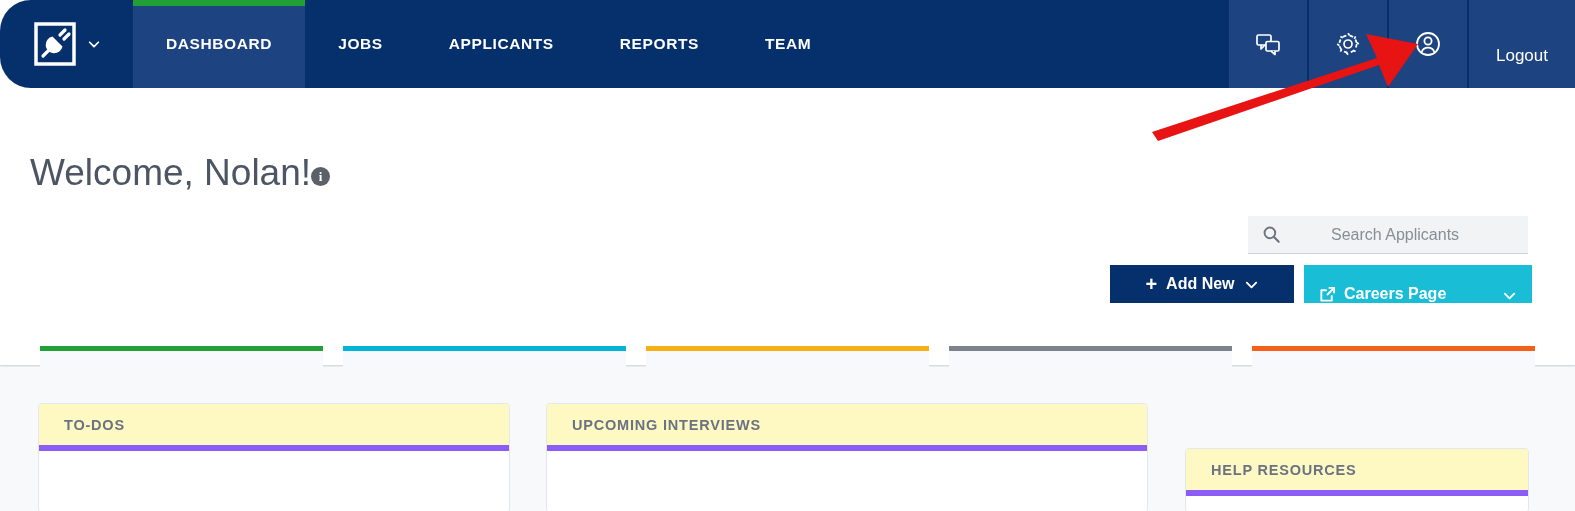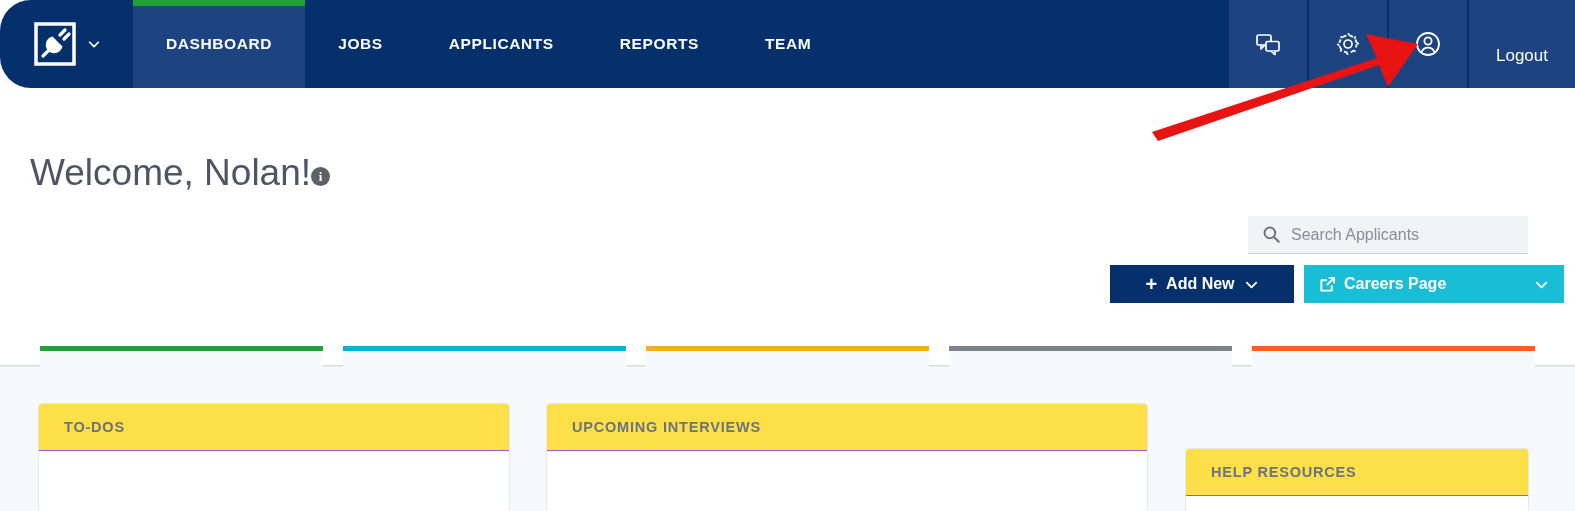--- a/index.html
+++ b/index.html
@@ -93,38 +93,38 @@
     width: 280px; height: 38px;
     background: #f1f3f5;
     border-bottom: 1px solid #ced3d9;
     display: flex; align-items: center; gap: 10px;
     padding-left: 14px;
   }
   .searchbox svg { width: 19px; height: 19px; flex: 0 0 auto; }
   .searchbox input {
     border: none; outline: none; background: transparent;
     font-family: "Liberation Sans", sans-serif;
-    font-size: 16px; color: #4b5563; width: 220px;
+    font-size: 16px; color: #4b5563; width: 220px; margin-left: 40px;
   }
   .searchbox input::placeholder { color: #868e96; }
 
   .btn-addnew {
     position: absolute; left: 1110px; top: 177px;
     width: 184px; height: 38px;
     background: #06306c; color: #ffffff;
     display: flex; align-items: center; justify-content: center; gap: 9px;
     font-size: 16px; font-weight: bold;
     cursor: pointer; border: none;
     font-family: "Liberation Sans", sans-serif;
   }
   .btn-careers {
     position: absolute; left: 1304px; top: 177px;
-    width: 260px; height: 38px;
+    width: 228px; height: 38px;
     background: #19bdd6; color: #ffffff;
-    display: flex; align-items: center; gap: 8px;
+    display: flex; align-items: flex-end; gap: 8px;
     font-size: 16px; font-weight: bold;
     padding: 0 15px;
     cursor: pointer; border: none;
     font-family: "Liberation Sans", sans-serif;
   }
   .btn-careers .spacer { flex: 1 1 auto; }
   .plus-glyph { font-size: 20px; font-weight: bold; line-height: 1; }
   .chev { width: 15px; height: 15px; flex: 0 0 auto; }
   .extlink { width: 17px; height: 17px; flex: 0 0 auto; }
 
@@ -157,22 +157,22 @@
     background: #f8f9fa;
   }
   .panel {
     position: absolute;
     background: #ffffff;
     border: 1px solid #e3e7ee;
     border-radius: 4px;
     overflow: hidden;
   }
   .panel-head {
-    height: 47px; background: #fde047;
-    border-bottom: 1px solid #8b5cf6;
+    height: 47px; background: #fef9c3;
+    border-bottom: 6px solid #8b5cf6;
     display: flex; align-items: center;
     padding-left: 25px;
     color: #6b7280; font-size: 14.5px; font-weight: bold;
     letter-spacing: 0.8px;
   }
   #panel-todos     { left: 38px;   top: 36px;  width: 472px; height: 110px; }
   #panel-interviews{ left: 546px;  top: 36px;  width: 602px; height: 110px; }
   #panel-help      { left: 1185px; top: 81px;  width: 344px; height: 65px; }
 
   

